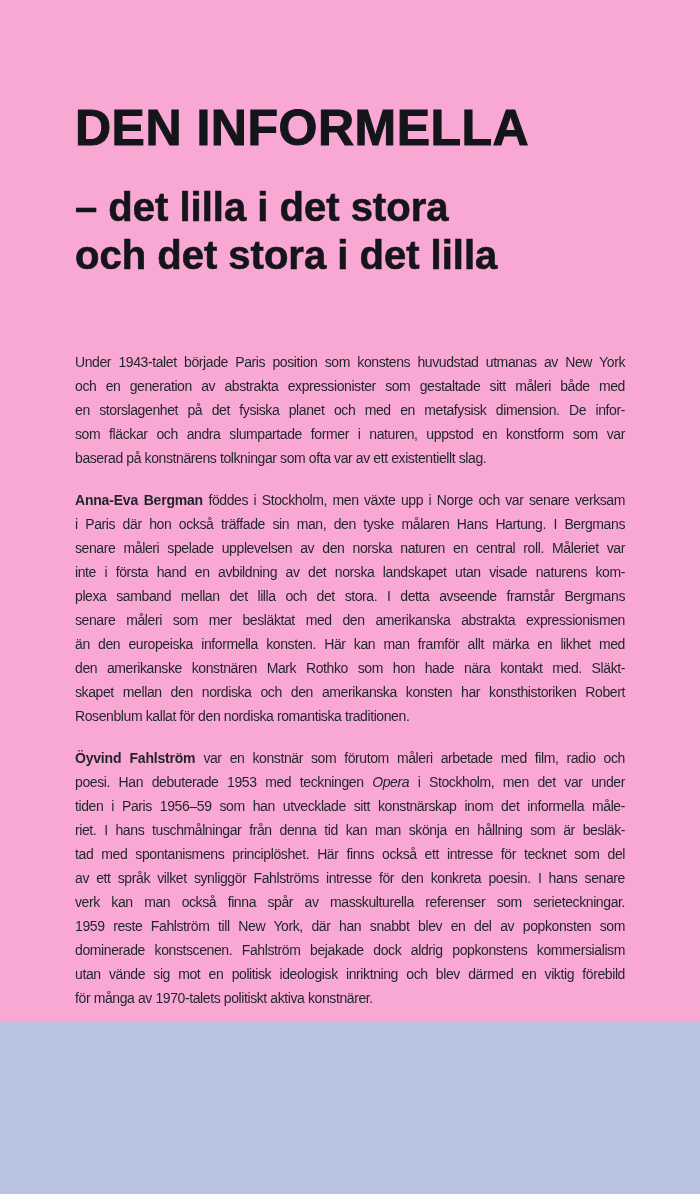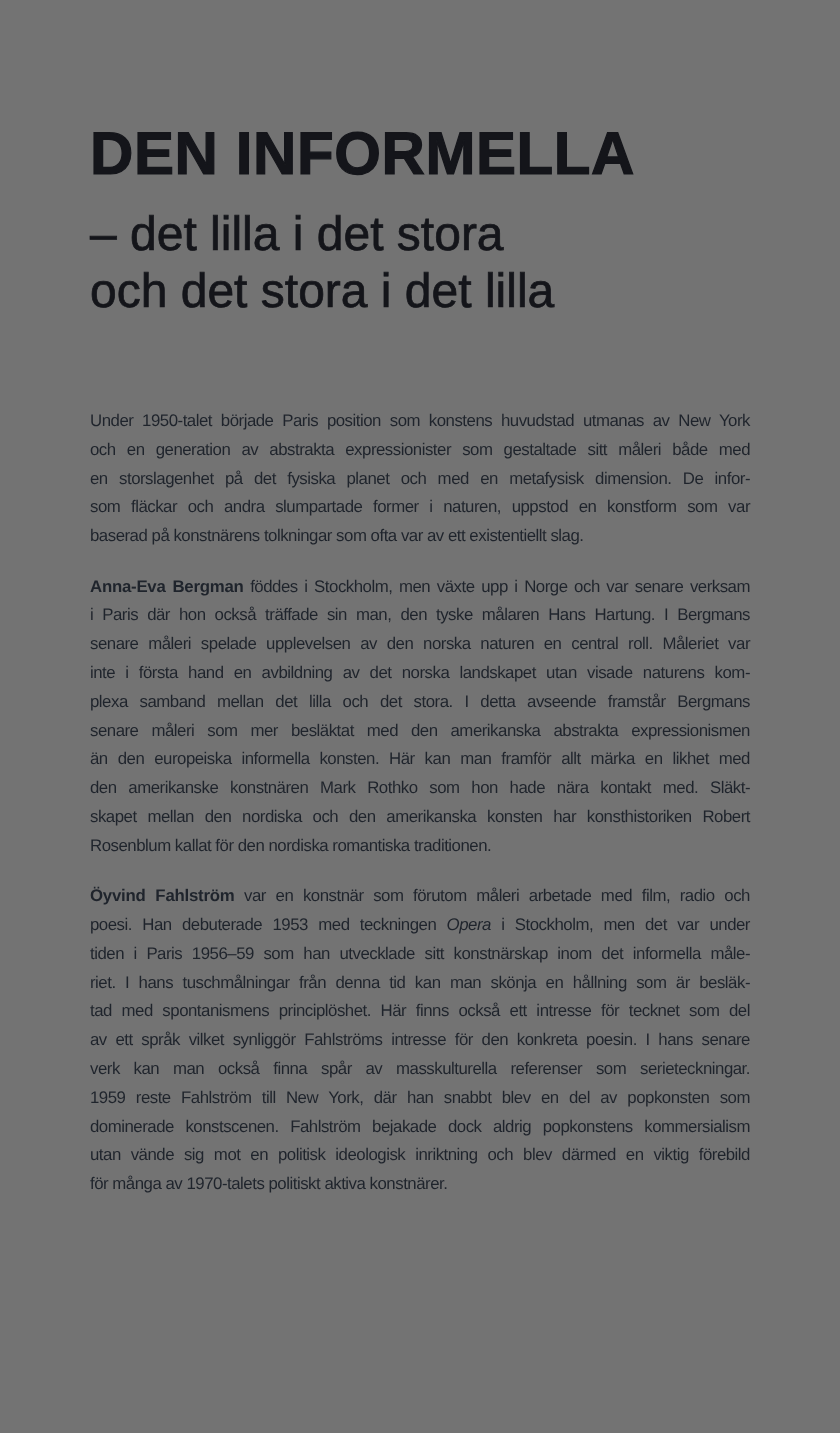--- a/index.html
+++ b/index.html
@@ -6,43 +6,43 @@
   body {
     width: 700px;
     height: 1194px;
     background: #b8c4e2;
     overflow: hidden;
     font-family: "Liberation Sans", sans-serif;
   }
   .page {
     position: relative;
     width: 700px;
-    height: 1194px;
-    background: #737373;
+    height: 1022px;
+    background: #f9a8d4;
   }
   .content {
     position: absolute;
     left: 75px;
     top: 0;
     width: 550px;
   }
   .title {
     margin-top: 100px;
     font-size: 50px;
     line-height: 57px;
     font-weight: 700;
     letter-spacing: 0.5px;
     color: #14151a;
     -webkit-text-stroke: 1px #14151a;
   }
   .subtitle {
-    margin-top: 14px;
+    margin-top: 26px;
     font-size: 40px;
     line-height: 48px;
-    font-weight: 400;
+    font-weight: 700;
     letter-spacing: 0px;
     color: #14151a;
     -webkit-text-stroke: 0.6px #14151a;
   }
   .body-text {
     margin-top: 71px;
     font-size: 14px;
     line-height: 24px;
     letter-spacing: -0.4px;
     color: #1f242c;
@@ -69,21 +69,21 @@
   <div class="content">
     <div class="title">
       <div>DEN INFORMELLA</div>
     </div>
     <div class="subtitle">
       <div>– det lilla i det stora</div>
       <div>och det stora i det lilla</div>
     </div>
     <div class="body-text" id="article-body">
         <div class="paragraph">
-          <div class="line">Under 1950-talet började Paris position som konstens huvudstad utmanas av New York</div>
+          <div class="line">Under 1943-talet började Paris position som konstens huvudstad utmanas av New York</div>
           <div class="line">och en generation av abstrakta expressionister som gestaltade sitt måleri både med</div>
           <div class="line">en storslagenhet på det fysiska planet och med en metafysisk dimension. De infor-</div>
           <div class="line">som fläckar och andra slumpartade former i naturen, uppstod en konstform som var</div>
           <div class="line final">baserad på konstnärens tolkningar som ofta var av ett existentiellt slag.</div>
         </div>
         <div class="paragraph">
           <div class="line"><b>Anna-Eva Bergman</b> föddes i Stockholm, men växte upp i Norge och var senare verksam</div>
           <div class="line">i Paris där hon också träffade sin man, den tyske målaren Hans Hartung. I Bergmans</div>
           <div class="line">senare måleri spelade upplevelsen av den norska naturen en central roll. Måleriet var</div>
           <div class="line">inte i första hand en avbildning av det norska landskapet utan visade naturens kom-</div>

